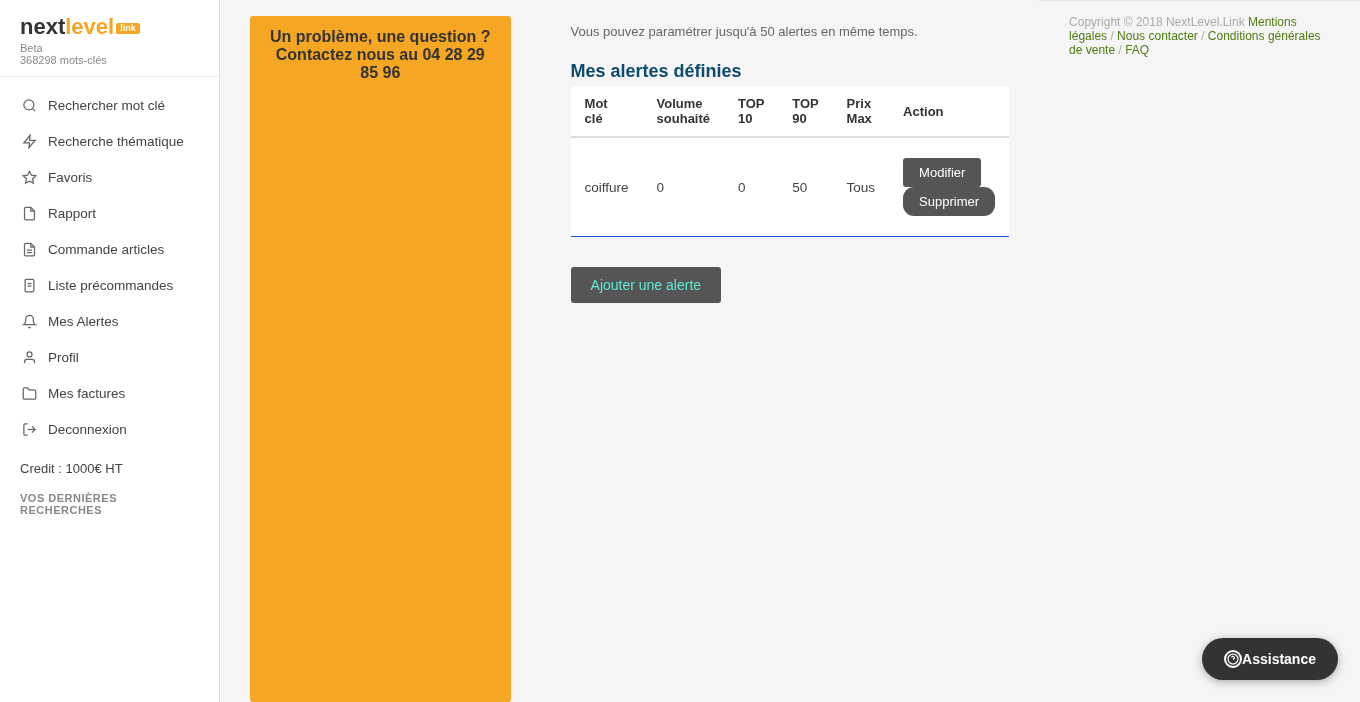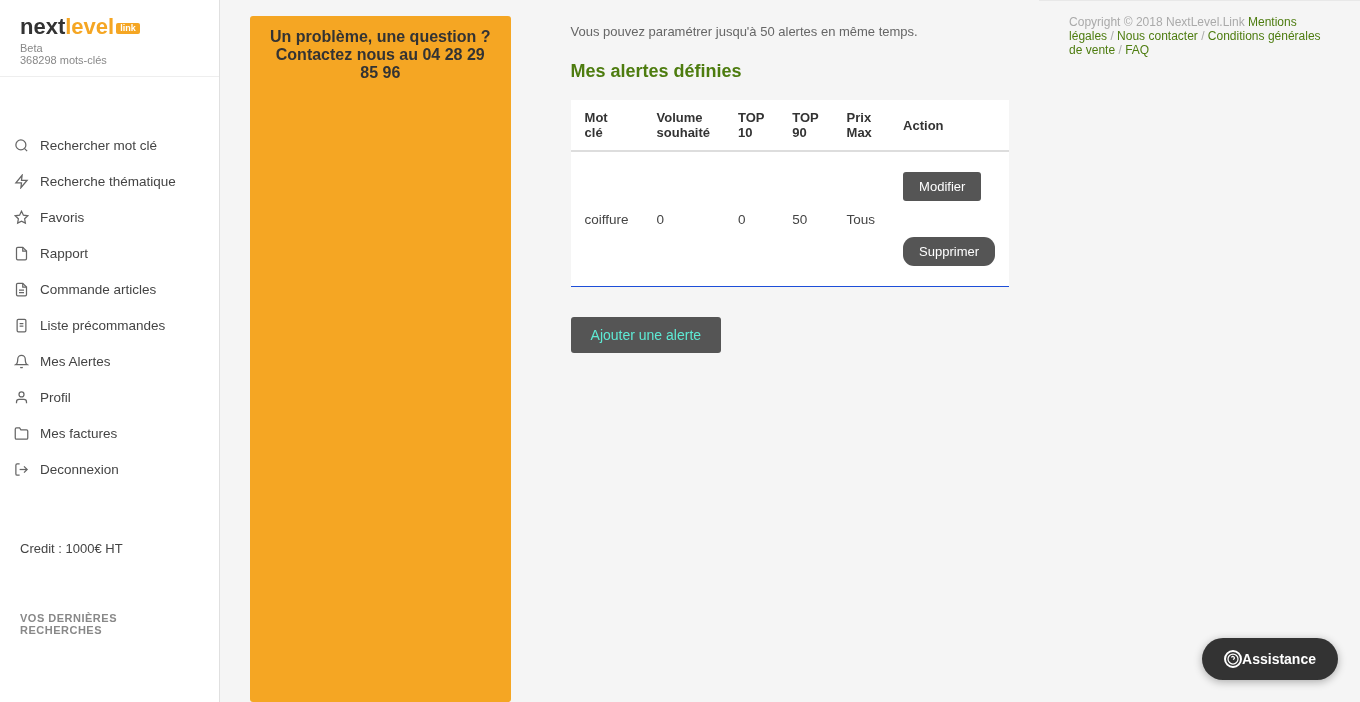--- a/index.html
+++ b/index.html
@@ -7,21 +7,20 @@
 
     
     .sidebar {
       width: 220px;
       min-width: 220px;
       background: #fff;
       border-right: 1px solid #e0e0e0;
       display: flex;
       flex-direction: column;
       padding-bottom: 20px;
-      gap: 40px;
     }
     .logo-area {
       padding: 16px 20px 10px;
       border-bottom: 1px solid #eee;
       margin-bottom: 10px;
     }
     .logo-text {
       font-size: 22px;
       font-weight: 700;
       line-height: 1;
@@ -44,21 +43,21 @@
       color: #888;
       margin-top: 4px;
     }
     .mots-cles-text {
       font-size: 11px;
       color: #888;
     }
     .nav-item {
       display: flex;
       align-items: center;
-      padding: 9px 12px;
+      padding: 9px 20px;
       cursor: pointer;
       color: #444;
       font-size: 13.5px;
       text-decoration: none;
     }
     .nav-icon {
       width: 18px;
       height: 18px;
       margin-right: 10px;
       flex-shrink: 0;
@@ -110,22 +109,22 @@
       margin-bottom: 6px;
     }
     .page-subtitle {
       font-size: 13px;
       color: #666;
       margin-bottom: 22px;
     }
     .section-title {
       font-size: 18px;
       font-weight: 600;
-      color: #4d7c0f;
-      margin-bottom: 18px;
+      color: #0c4a6e;
+      margin-bottom: 4px;
     }
     .alerts-table {
       width: 100%;
       border-collapse: collapse;
       background: #a21caf;
       margin-bottom: 20px;
     }
     .alerts-table th {
       text-align: left;
       padding: 10px 14px;
@@ -155,21 +154,20 @@
     }
     .btn-supprimer {
       background: #555;
       color: #fff;
       border: none;
       padding: 7px 16px;
       font-size: 13px;
       border-radius: 11px;
       cursor: pointer;
       font-weight: 500;
-      margin-top: 36px;
     }
     .btn-add-alert {
       background: #555;
       color: #5eead4;
       border: none;
       padding: 10px 20px;
       font-size: 14px;
       border-radius: 3px;
       cursor: pointer;
       font-weight: 500;

